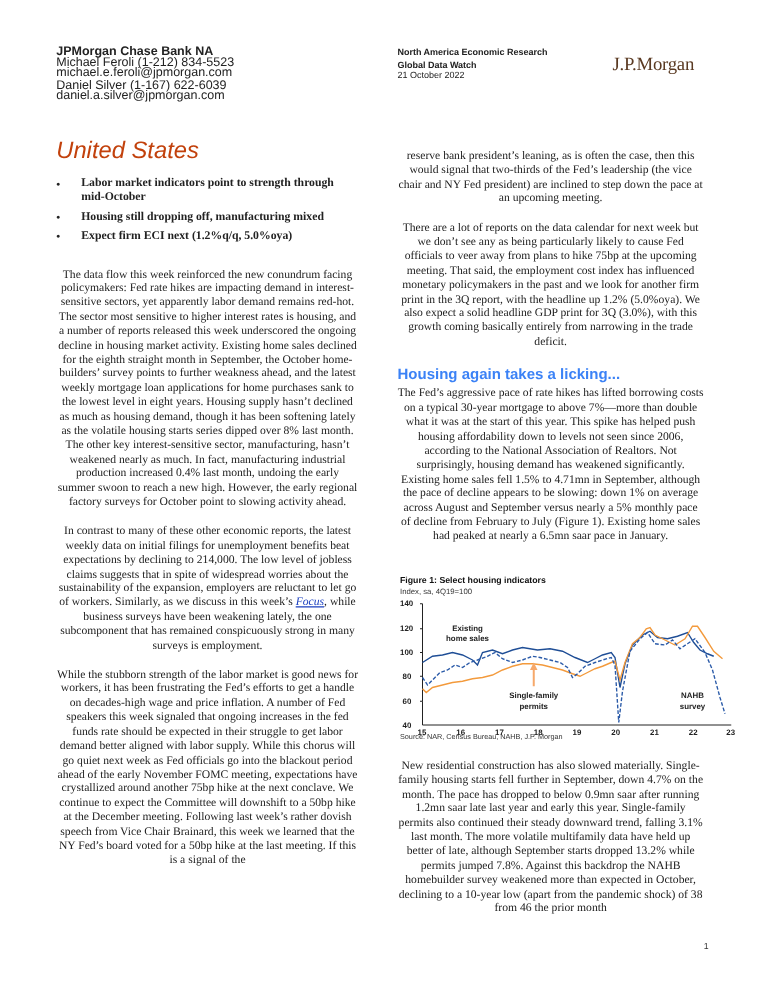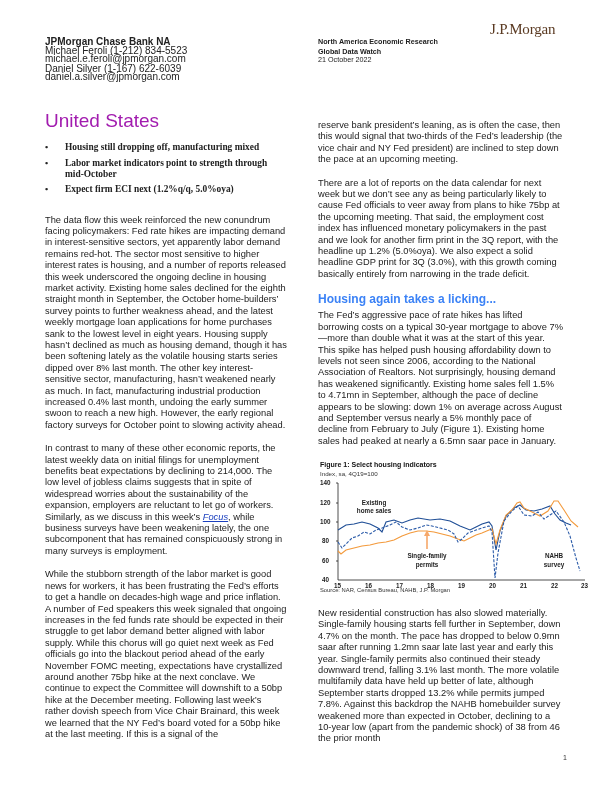--- a/index.html
+++ b/index.html
@@ -2,29 +2,29 @@
 <html><head>
 <meta charset="utf-8">
 <style>
   html, body { margin:0; padding:0; background:#fff; }
   body { width:612px; height:792px; position:relative; overflow:hidden; color:#222; }
   .sans { font-family:"Liberation Sans", sans-serif; }
   .hdr-left { position:absolute; left:45px; top:38px; font-size:10px; line-height:8.6px; }
   .hdr-left .bold { font-weight:bold; }
   .hdr-mid { position:absolute; left:318px; top:38px; font-size:7.2px; line-height:8.6px; }
   .hdr-mid .bold { font-weight:bold; }
-  .logo { position:absolute; left:490px; top:21px; font-family:"Liberation Serif", serif; font-size:15px; color:#5a3a22; letter-spacing:-0.2px;text-align:center; }
+  .logo { position:absolute; left:490px; top:44px; font-family:"Liberation Serif", serif; font-size:15px; color:#5a3a22; letter-spacing:-0.2px;text-align:center; }
   .col { position:absolute; }
   .col-left { left:45px; top:110px; width:242px; }
   .col-right { left:318px; top:120px; width:245px; }
-  h1.title { font-family:"Liberation Sans", sans-serif; font-weight:normal; font-size:19px; margin:0 0 10px 0; color:#a21caf; }
+  h1.title { font-family:"Liberation Sans", sans-serif; font-weight:normal; font-size:19px; margin:0 0 10px 0; color:#c2410c;font-style:italic; }
   ul.bullets { margin:0; padding:0; list-style:none; }
   ul.bullets li { position:relative; padding-left:20px; font-family:"Liberation Serif", serif; font-weight:bold; font-size:9.4px; line-height:11px; margin-bottom:4.5px; }
   ul.bullets li::before { content:"•"; position:absolute; left:0; top:0; font-size:9px; }
-  p.body { font-family:Liberation Sans, sans-serif; font-size:9.3px; line-height:11.4px; margin:0 0 12px 0; text-align:left; color:#222; }
+  p.body { font-family:Liberation Serif, serif; font-size:9.3px; line-height:11.4px; margin:0 0 12px 0; text-align:center; color:#222; }
   h2.sec { font-family:"Liberation Sans", sans-serif; font-weight:bold; font-size:12px; margin:2px 0 4px 0; color:#3b82f6; }
   a.focus { color:#1a3fbf; font-style:italic; text-decoration:underline; }
   .fig { position:absolute; left:320px; top:461px; width:280px; height:140px; }
   .fig-title { font-family:"Liberation Sans", sans-serif; font-weight:bold; font-size:7px; color:#111; }
   .fig-sub { font-family:"Liberation Sans", sans-serif; font-size:6.2px; color:#333; margin-top:2px; }
   .fig-src { position:absolute; left:0; top:126px; font-family:"Liberation Sans", sans-serif; font-size:5.8px; color:#333; }
   .pagenum { position:absolute; left:563px; top:754px; font-family:"Liberation Sans", sans-serif; font-size:7px; color:#333; }
   svg text { font-family:"Liberation Sans", sans-serif; }
 </style>
 </head>
@@ -42,22 +42,22 @@
   <div class="bold">North America Economic Research</div>
   <div class="bold" style="margin-top:1px">Global Data Watch</div>
   <div>21 October 2022</div>
 </div>
 
 <div class="logo">J.P.Morgan</div>
 
 <div class="col col-left">
   <h1 class="title">United States</h1>
   <ul class="bullets">
+    <li>Labor market indicators point to strength through mid-October</li>
     <li>Housing still dropping off, manufacturing mixed</li>
-    <li>Labor market indicators point to strength through mid-October</li>
     <li>Expect firm ECI next (1.2%q/q, 5.0%oya)</li>
   </ul>
   <div style="height:15px"></div>
   <p class="body">The data flow this week reinforced the new conundrum facing policymakers: Fed rate hikes are impacting demand in interest-sensitive sectors, yet apparently labor demand remains red-hot. The sector most sensitive to higher interest rates is housing, and a number of reports released this week underscored the ongoing decline in housing market activity. Existing home sales declined for the eighth straight month in September, the October home-builders’ survey points to further weakness ahead, and the latest weekly mortgage loan applications for home purchases sank to the lowest level in eight years. Housing supply hasn’t declined as much as housing demand, though it has been softening lately as the volatile housing starts series dipped over 8% last month. The other key interest-sensitive sector, manufacturing, hasn’t weakened nearly as much. In fact, manufacturing industrial production increased 0.4% last month, undoing the early summer swoon to reach a new high. However, the early regional factory surveys for October point to slowing activity ahead.</p>
   <p class="body"><span>In contrast to many of these other economic reports, the latest weekly data on initial filings for unemployment benefits beat expectations by declining to 214,000. The low level of jobless claims suggests that in spite of widespread worries about the sustainability of the expansion, employers are reluctant to let go of workers. Similarly, as we discuss in this week’s </span><a class="focus">Focus</a><span>, while business surveys have been weakening lately, the one subcomponent that has remained conspicuously strong in many surveys is employment.</span></p>
   <p class="body">While the stubborn strength of the labor market is good news for workers, it has been frustrating the Fed’s efforts to get a handle on decades-high wage and price inflation. A number of Fed speakers this week signaled that ongoing increases in the fed funds rate should be expected in their struggle to get labor demand better aligned with labor supply. While this chorus will go quiet next week as Fed officials go into the blackout period ahead of the early November FOMC meeting, expectations have crystallized around another 75bp hike at the next conclave. We continue to expect the Committee will downshift to a 50bp hike at the December meeting. Following last week’s rather dovish speech from Vice Chair Brainard, this week we learned that the NY Fed’s board voted for a 50bp hike at the last meeting. If this is a signal of the</p>
 </div>
 
 <div class="col col-right">
   <p class="body">reserve bank president’s leaning, as is often the case, then this would signal that two-thirds of the Fed’s leadership (the vice chair and NY Fed president) are inclined to step down the pace at an upcoming meeting.</p>

